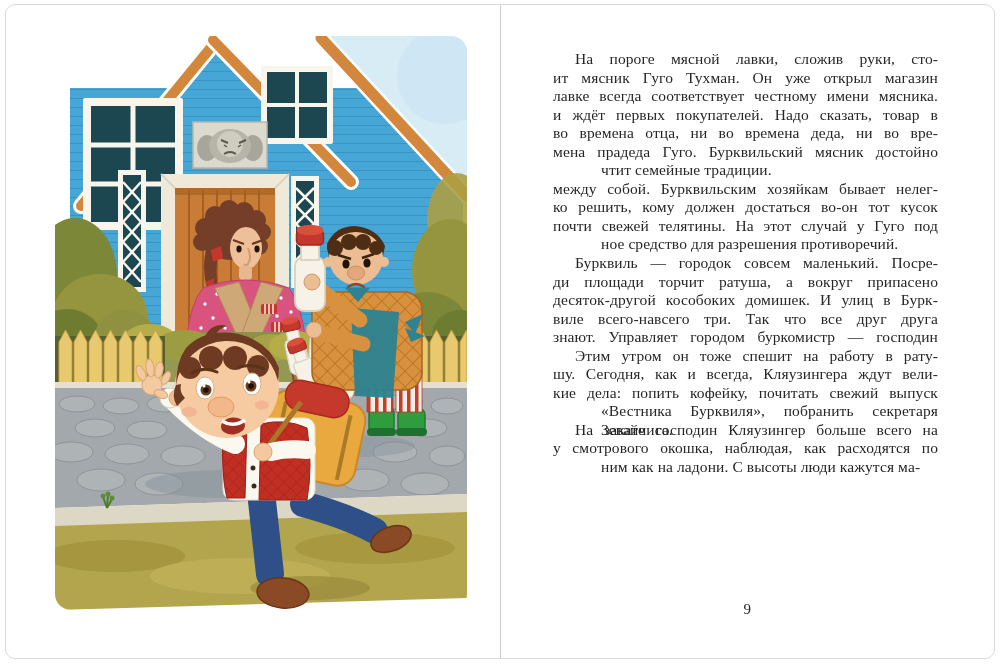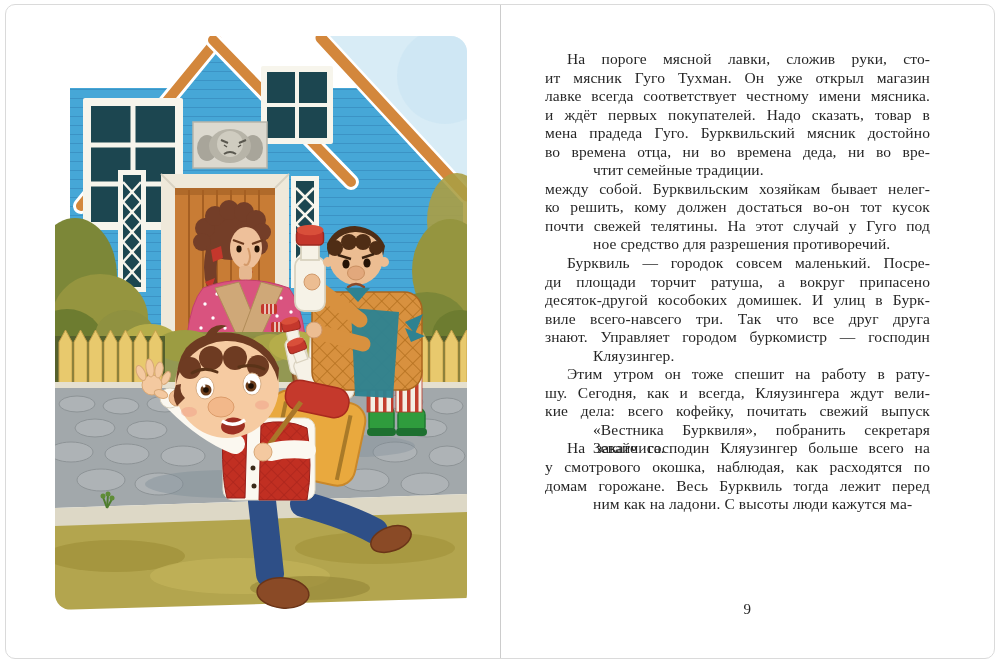--- a/index.html
+++ b/index.html
@@ -17,21 +17,21 @@
   }
   .page{position:absolute;top:0;height:664px;}
   .page-left{left:0;width:500px;}
   .page-right{left:501px;width:500px;}
   .divider{position:absolute;left:500px;top:5px;width:1px;height:653px;background:var(--divider);}
   .illustration{
     position:absolute;left:55px;top:36px;width:412px;height:576px;
     border-radius:16px;box-shadow:inset 0 0 18px 12px #ffffff;
   }
   .illustration svg{display:block;border-radius:16px;}
-  .text-column{position:absolute;left:44px;top:50px;width:385px;}
+  .text-column{position:absolute;left:52px;top:50px;width:385px;}
   .line{
     font-size:15.5px;line-height:18.55px;height:18.55px;
     text-align:justify;text-align-last:justify;-moz-text-align-last:justify;
     white-space:normal;overflow:visible;letter-spacing:0.1px;
   }
   .line.first{text-indent:22px;}
   .line.last{text-align-last:left;margin-left:48px;-moz-text-align-last:left;}
   .page-number{
     position:absolute;left:54px;top:601px;width:385px;text-align:center;
     font-size:15px;letter-spacing:0.5px;
@@ -390,45 +390,43 @@
 
 <div class="divider"></div>
 
 <div class="page page-right">
   <div class="text-column">
       <div>
         <div class="line first">На пороге мясной лавки, сложив руки, сто-</div>
         <div class="line">ит мясник Гуго Тухман. Он уже открыл магазин</div>
         <div class="line">лавке всегда соответствует честному имени мясника.</div>
         <div class="line">и ждёт первых покупателей. Надо сказать, товар в</div>
+        <div class="line">во времена отца, ни во времена деда, ни во вре-</div>
         <div class="line">мена прадеда Гуго. Бурквильский мясник достойно</div>
-        <div class="line">во времена отца, ни во времена деда, ни во вре-</div>
         <div class="line last">чтит семейные традиции.</div>
       </div>
       <div>
         <div class="line">между собой. Бурквильским хозяйкам бывает нелег-</div>
         <div class="line">ко решить, кому должен достаться во-он тот кусок</div>
         <div class="line">почти свежей телятины. На этот случай у Гуго под</div>
         <div class="line last">ное средство для разрешения противоречий.</div>
       </div>
       <div>
         <div class="line first">Бурквиль — городок совсем маленький. Посре-</div>
         <div class="line">ди площади торчит ратуша, а вокруг припасено</div>
         <div class="line">десяток-другой кособоких домишек. И улиц в Бурк-</div>
         <div class="line">виле всего-навсего три. Так что все друг друга</div>
         <div class="line">знают. Управляет городом буркомистр — господин</div>
-        <div class="line last">Кляузингер.</div>
       </div>
       <div>
         <div class="line first">Этим утром он тоже спешит на работу в рату-</div>
         <div class="line">шу. Сегодня, как и всегда, Кляузингера ждут вели-</div>
-        <div class="line">кие дела: всего кофейку, почитать свежий выпуск</div>
+        <div class="line">кие дела: попить кофейку, почитать свежий выпуск</div>
         <div class="line last">«Вестника Бурквиля», побранить секретаря Зевайчиса.</div>
       </div>
       <div>
         <div class="line first">На закате господин Кляузингер больше всего на</div>
         <div class="line">у смотрового окошка, наблюдая, как расходятся по</div>
-        <div class="line">домам горожане. Весь Бурквиль тогда лежит перед</div>
         <div class="line last">ним как на ладони. С высоты люди кажутся ма-</div>
       </div>
     </div>
   <div class="page-number">9</div>
 </div>
 
 </body></html>

